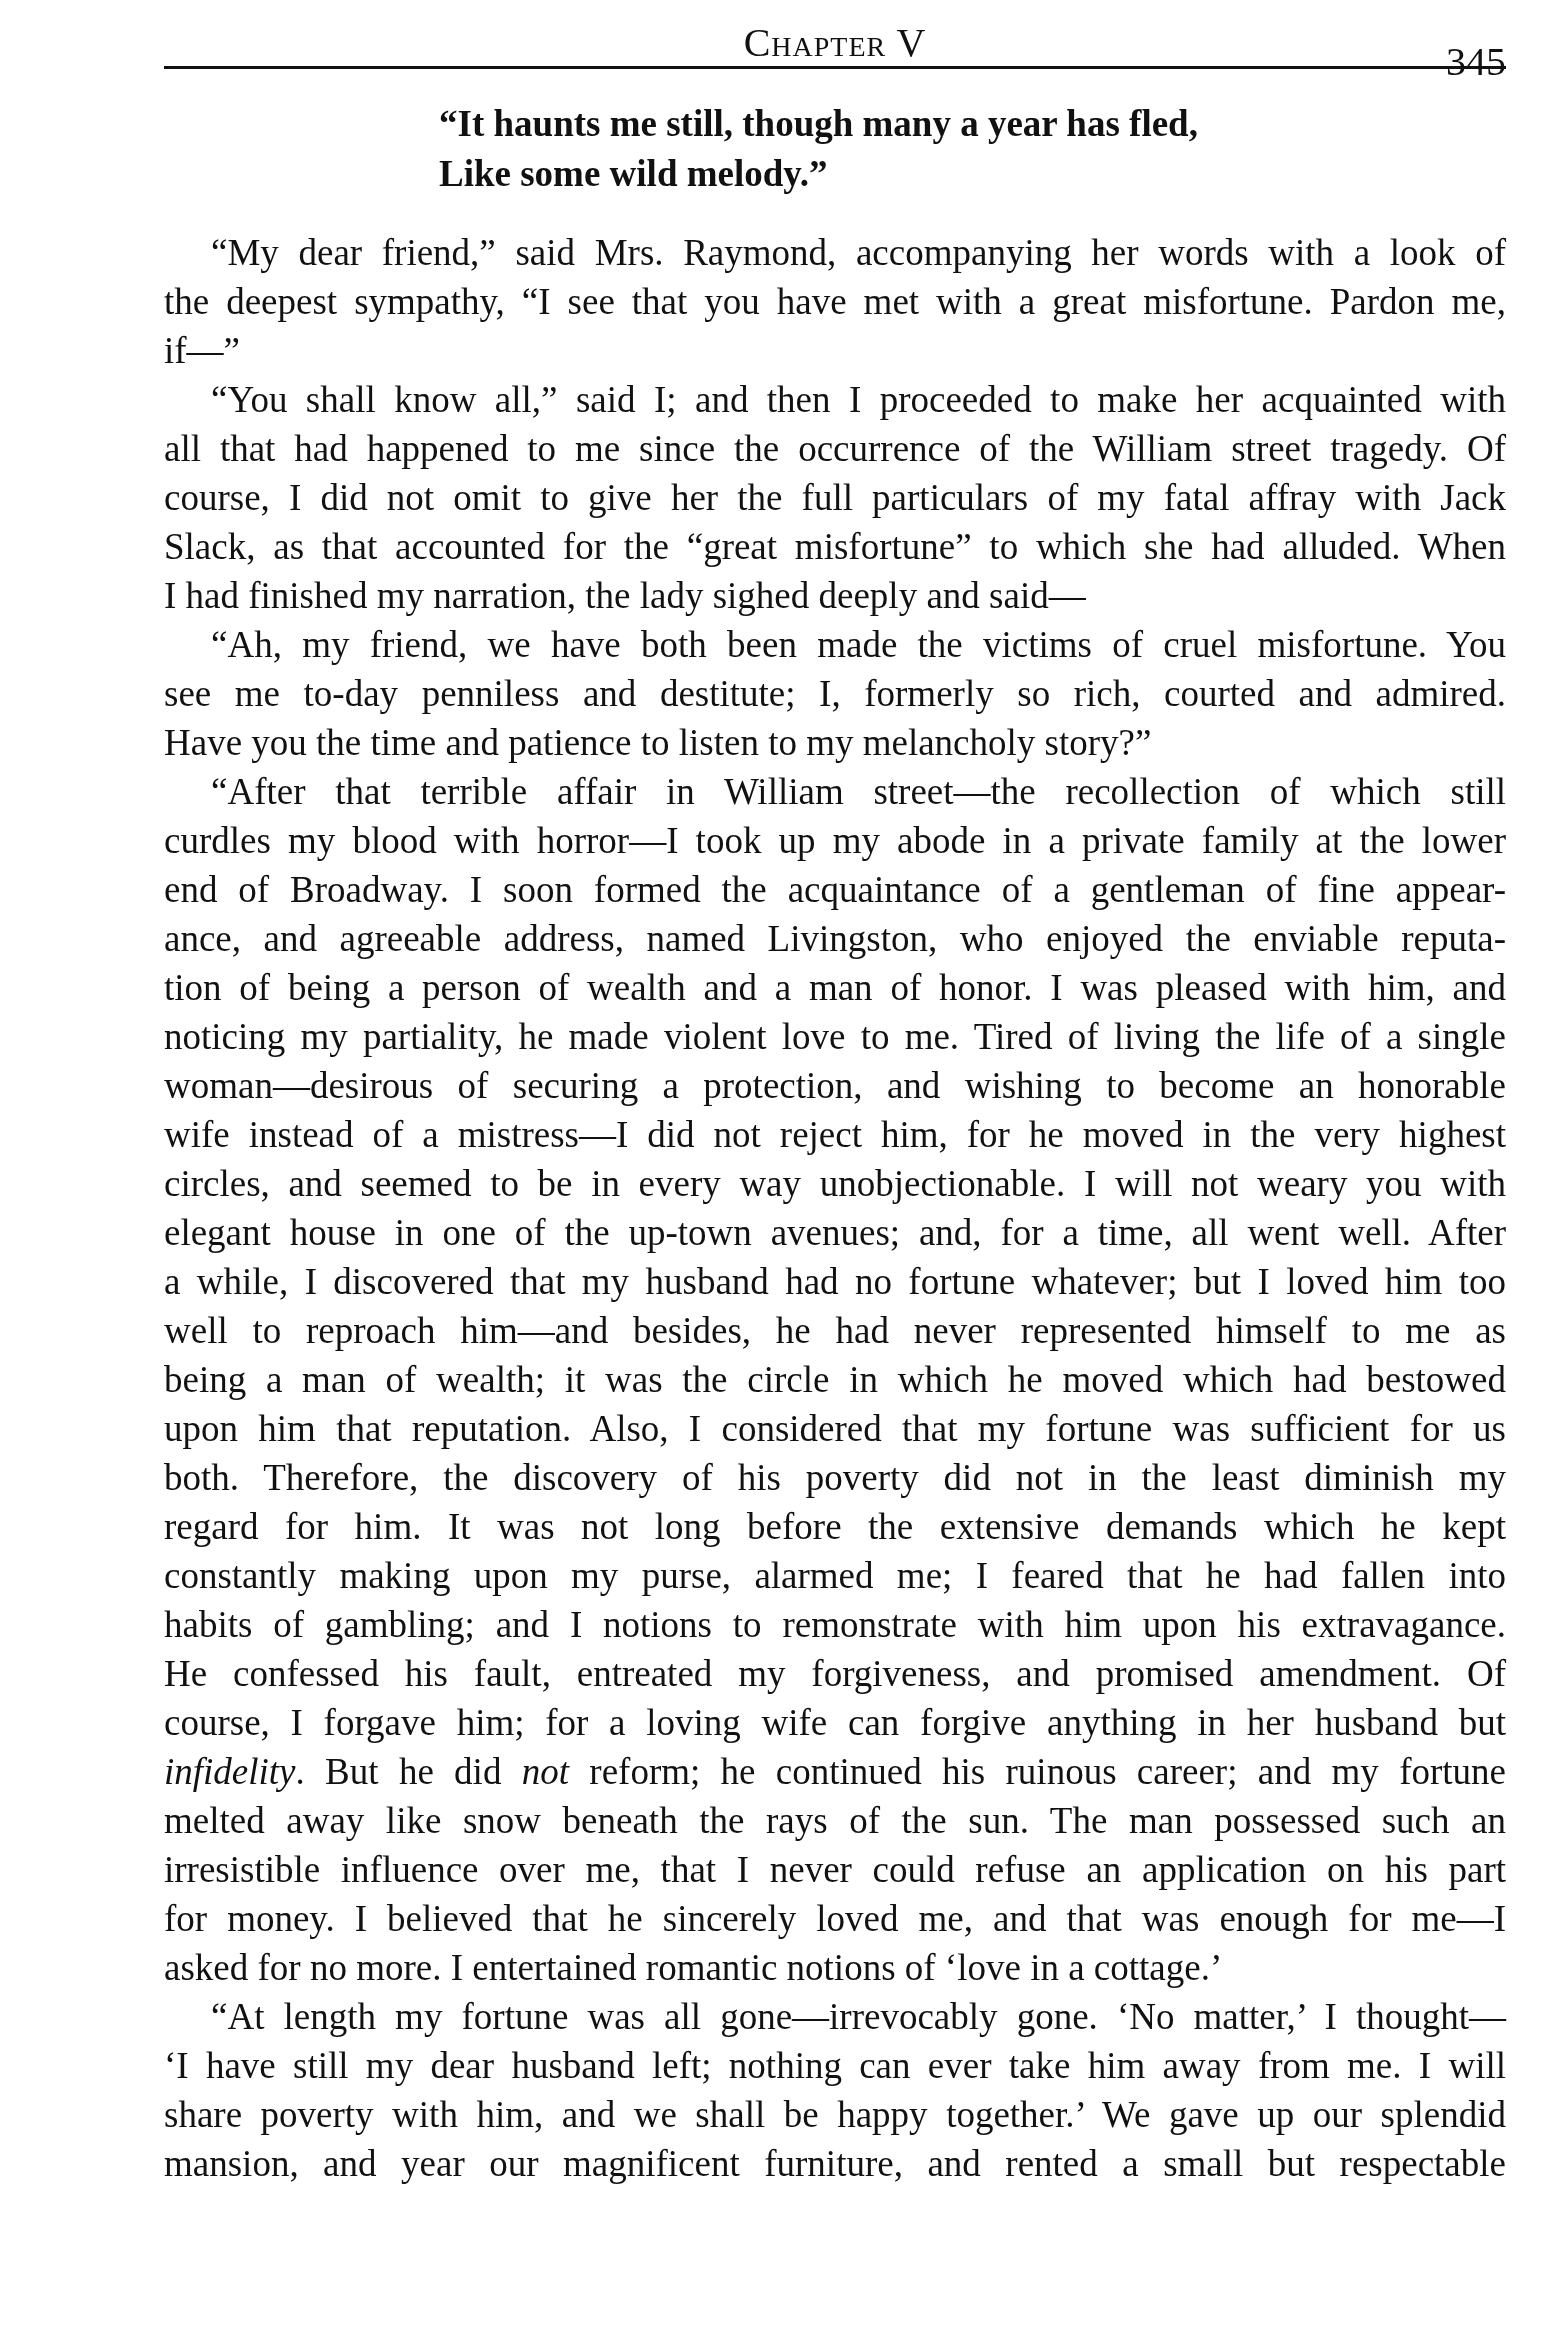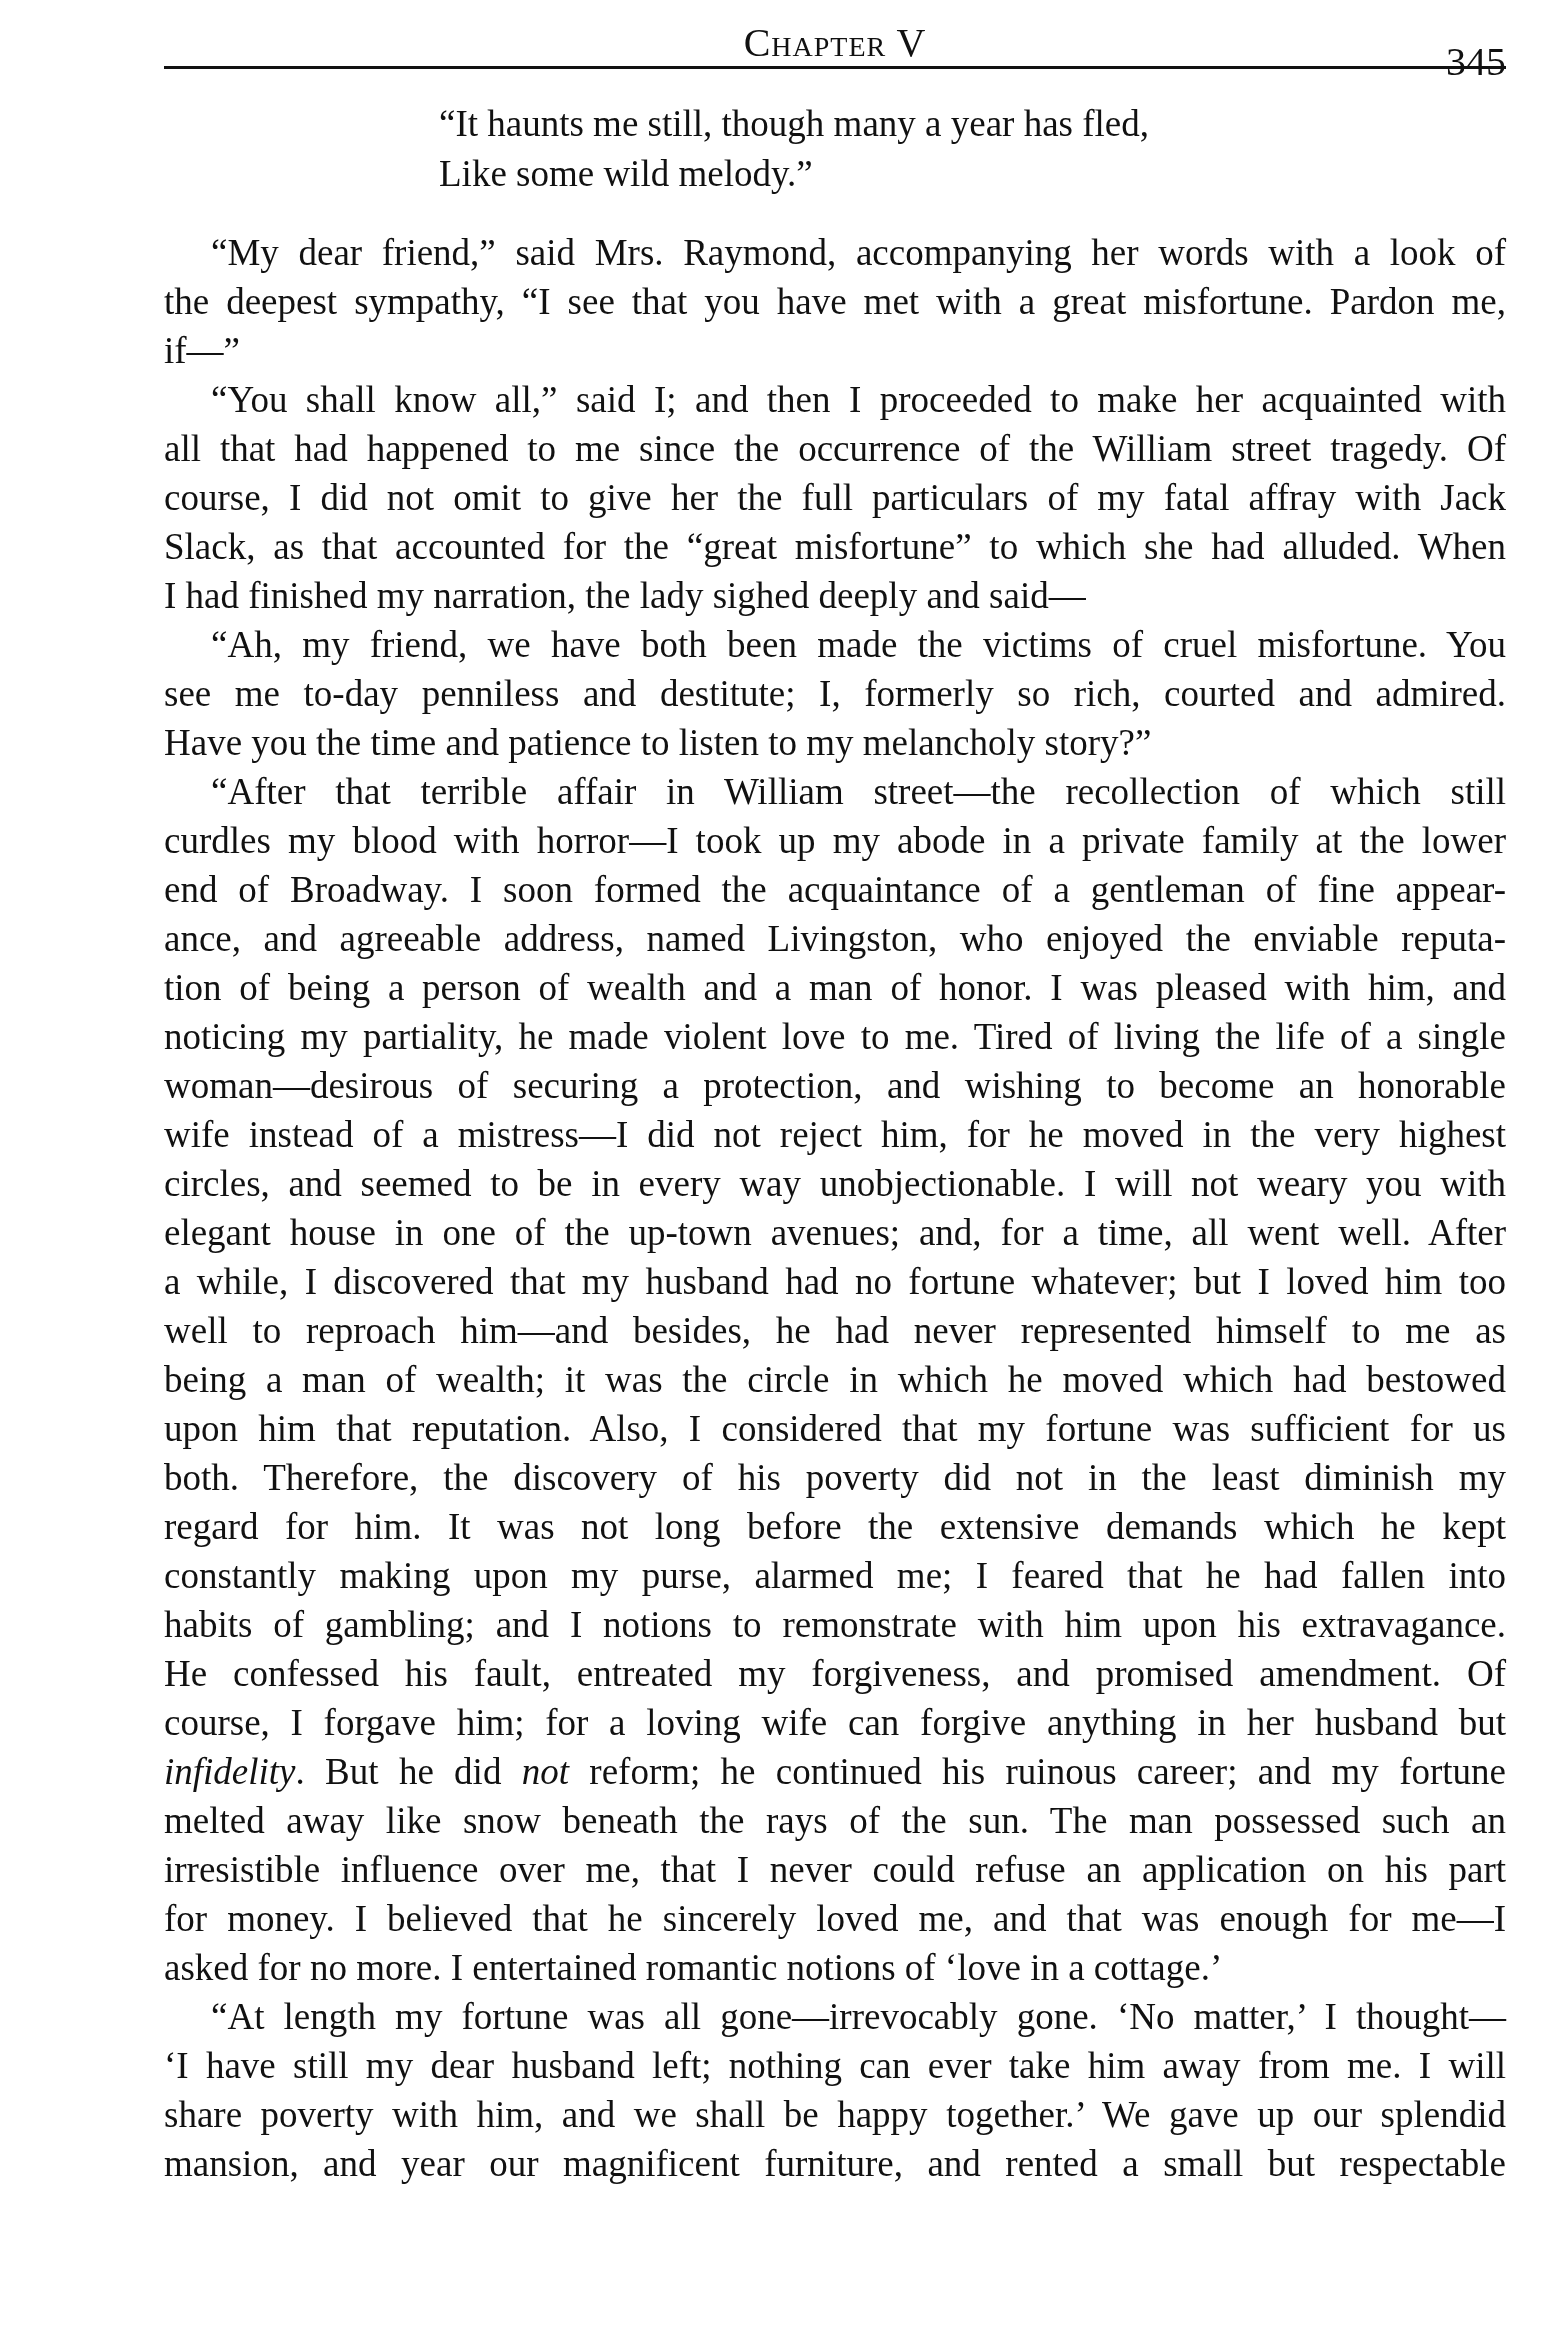--- a/index.html
+++ b/index.html
@@ -18,21 +18,21 @@
   }
   .page-number {
     position: absolute; right: 0; top: 0;
     font-size: 40px; line-height: 50px; margin-top: 19px;
   }
   .head-rule {
     position: absolute; left: 164px; top: 66px; width: 1342px; height: 3px;
     background: #111111;
   }
   .epigraph { position: absolute; left: 439px; top: 99px; }
-  .verse-line { font-size: 37px; line-height: 50px; white-space: nowrap; }
+  .verse-line { font-size: 37px; line-height: 50px; white-space: nowrap; font-weight: bold; }
   .body-text { position: absolute; left: 164px; top: 228px; width: 1342px; }
   .line {
     display: block; white-space: nowrap; overflow: visible;
     font-size: 37px; height: 49px; line-height: 49px;
     text-align: justify; text-align-last: justify;
   }
   .line.indent { padding-left: 47px; }
   .line.last { text-align-last: left; }
   em { font-style: italic; }
 </style>

